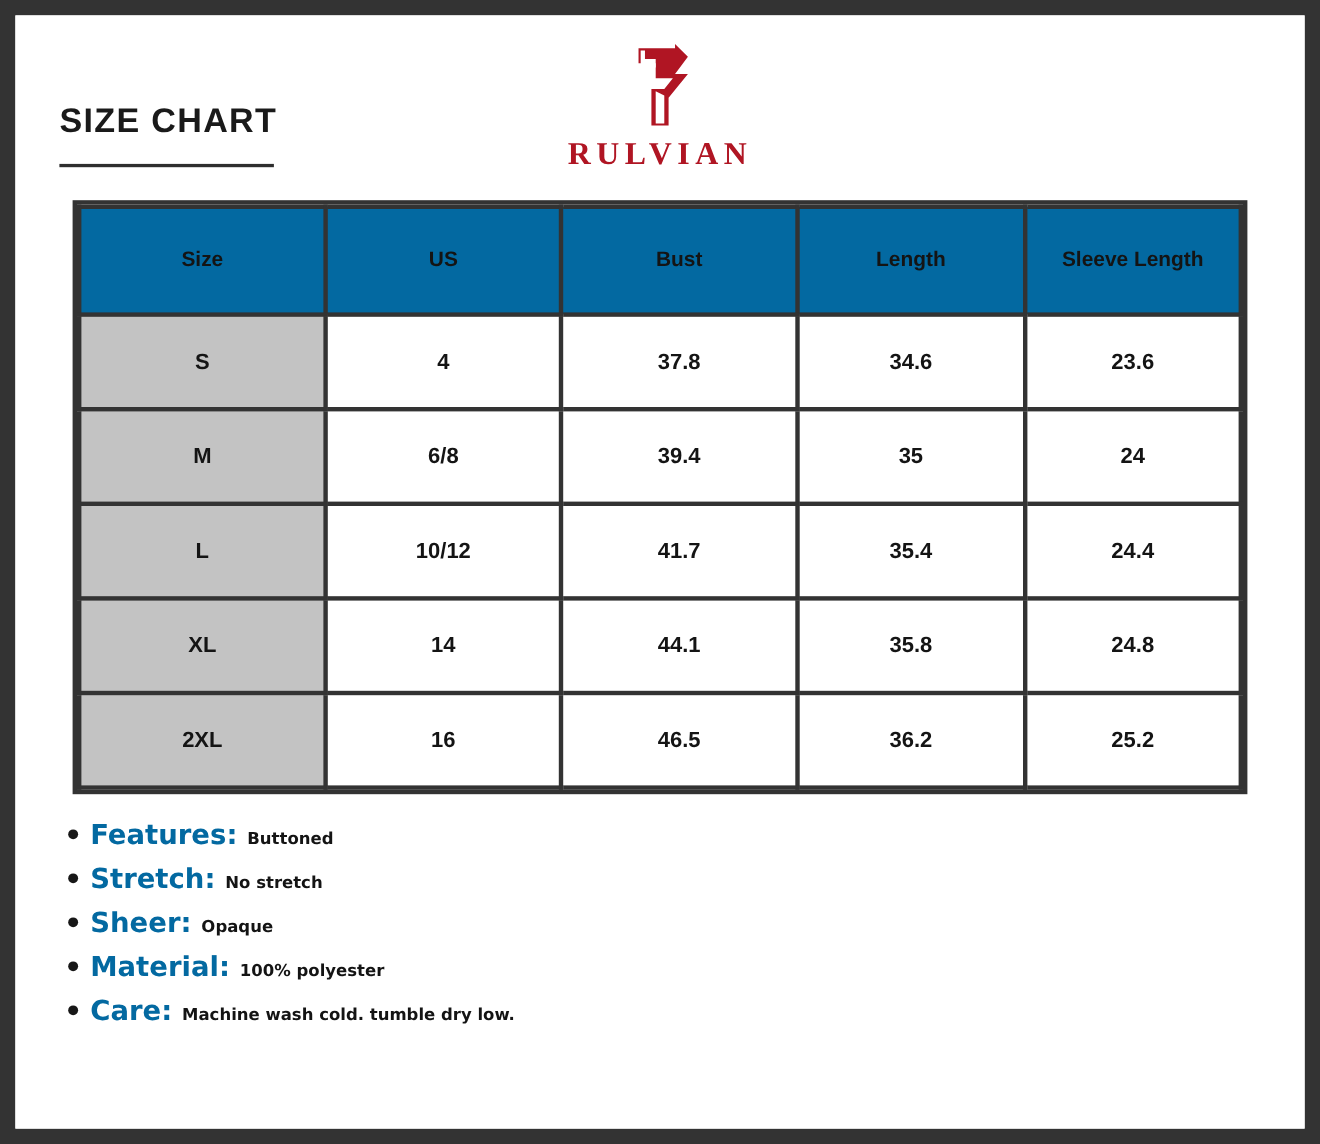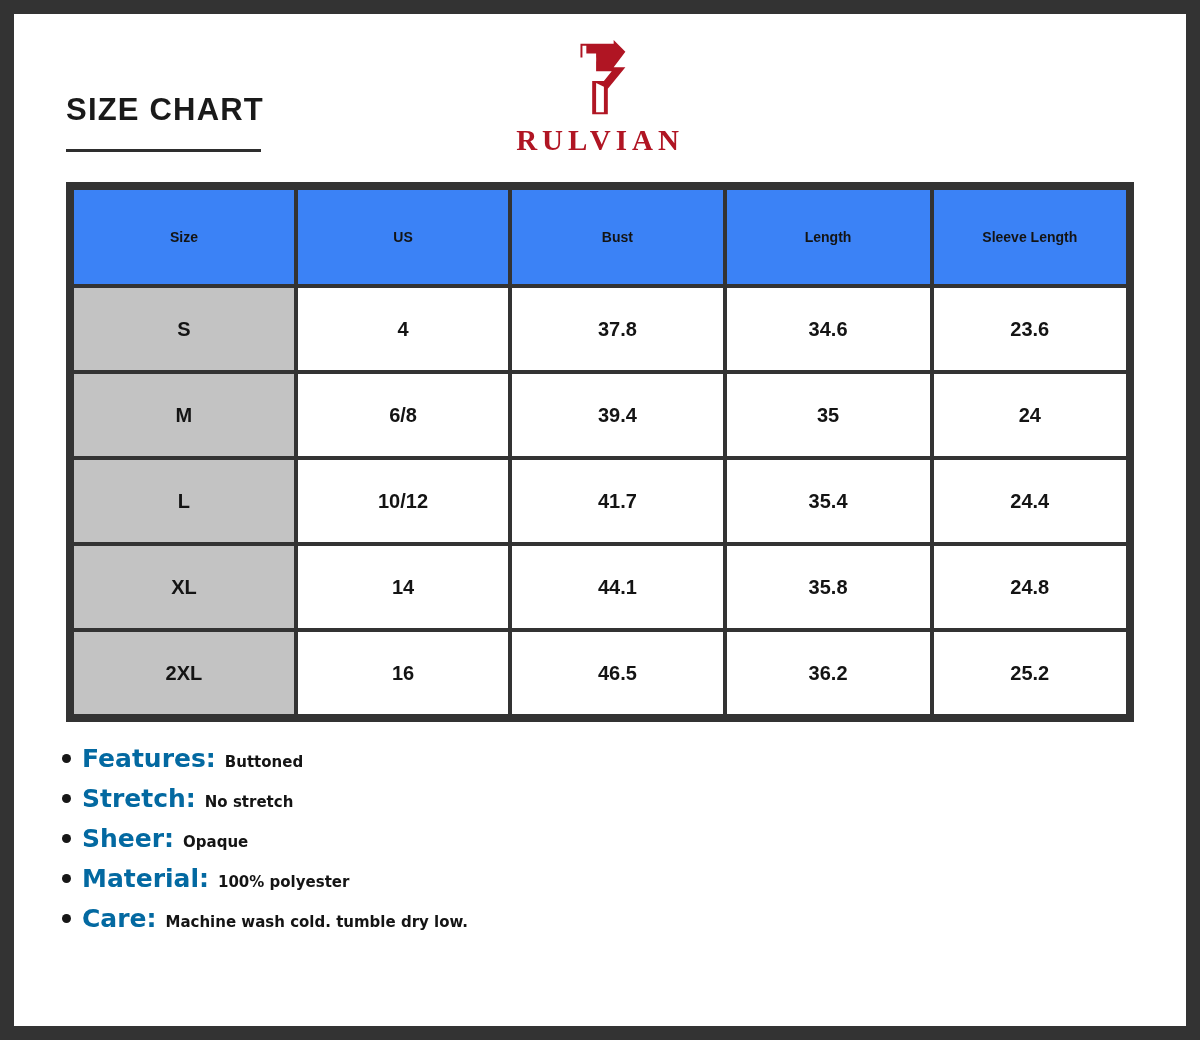--- a/index.html
+++ b/index.html
@@ -31,21 +31,21 @@
     background: #ffffff;
   }
 
   
   .header {
     position: relative;
     height: 160px;
   }
   .title-block {
     position: absolute;
-    left: 52px;
+    left: 40px;
     top: 78px;
   }
   .title {
     font-size: 31px;
     font-weight: bold;
     letter-spacing: 1.2px;
     color: #1a1a1a;
     margin: 0;
   }
   .title-rule {
@@ -91,23 +91,23 @@
     table-layout: fixed;
   }
   table.size-table td,
   table.size-table th {
     border: 4px solid #333333;
     text-align: center;
     vertical-align: middle;
     font-weight: bold;
   }
   thead th {
-    background: #3b82f6;
+    background: #0369a1;
     height: 92px;
-    font-size: 14px;
+    font-size: 19px;
     color: #141414;
   }
   tbody td {
     height: 80px;
     font-size: 20px;
     background: #ffffff;
     color: #141414;
   }
   tbody td.size-col {
     background: #c3c3c3;

